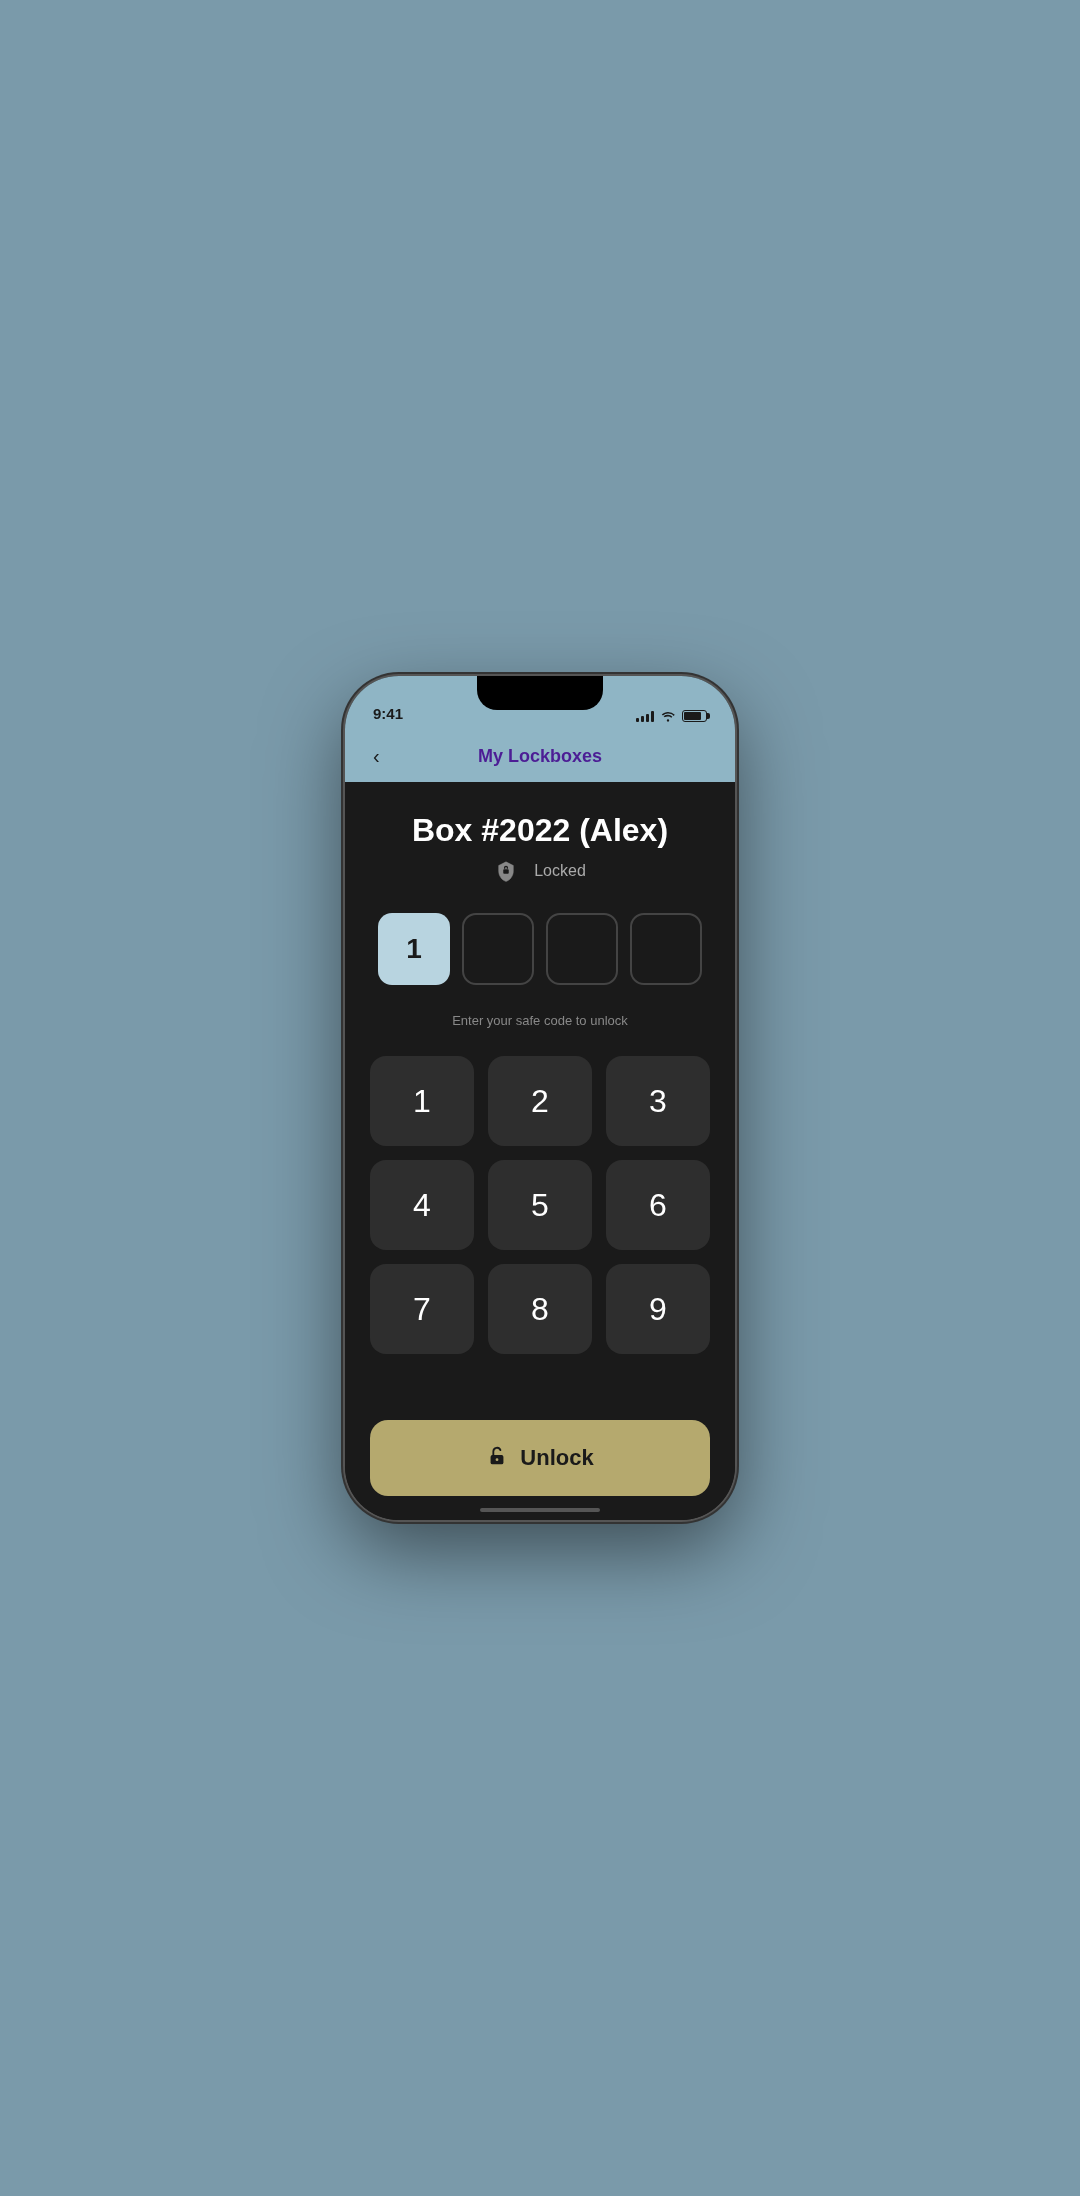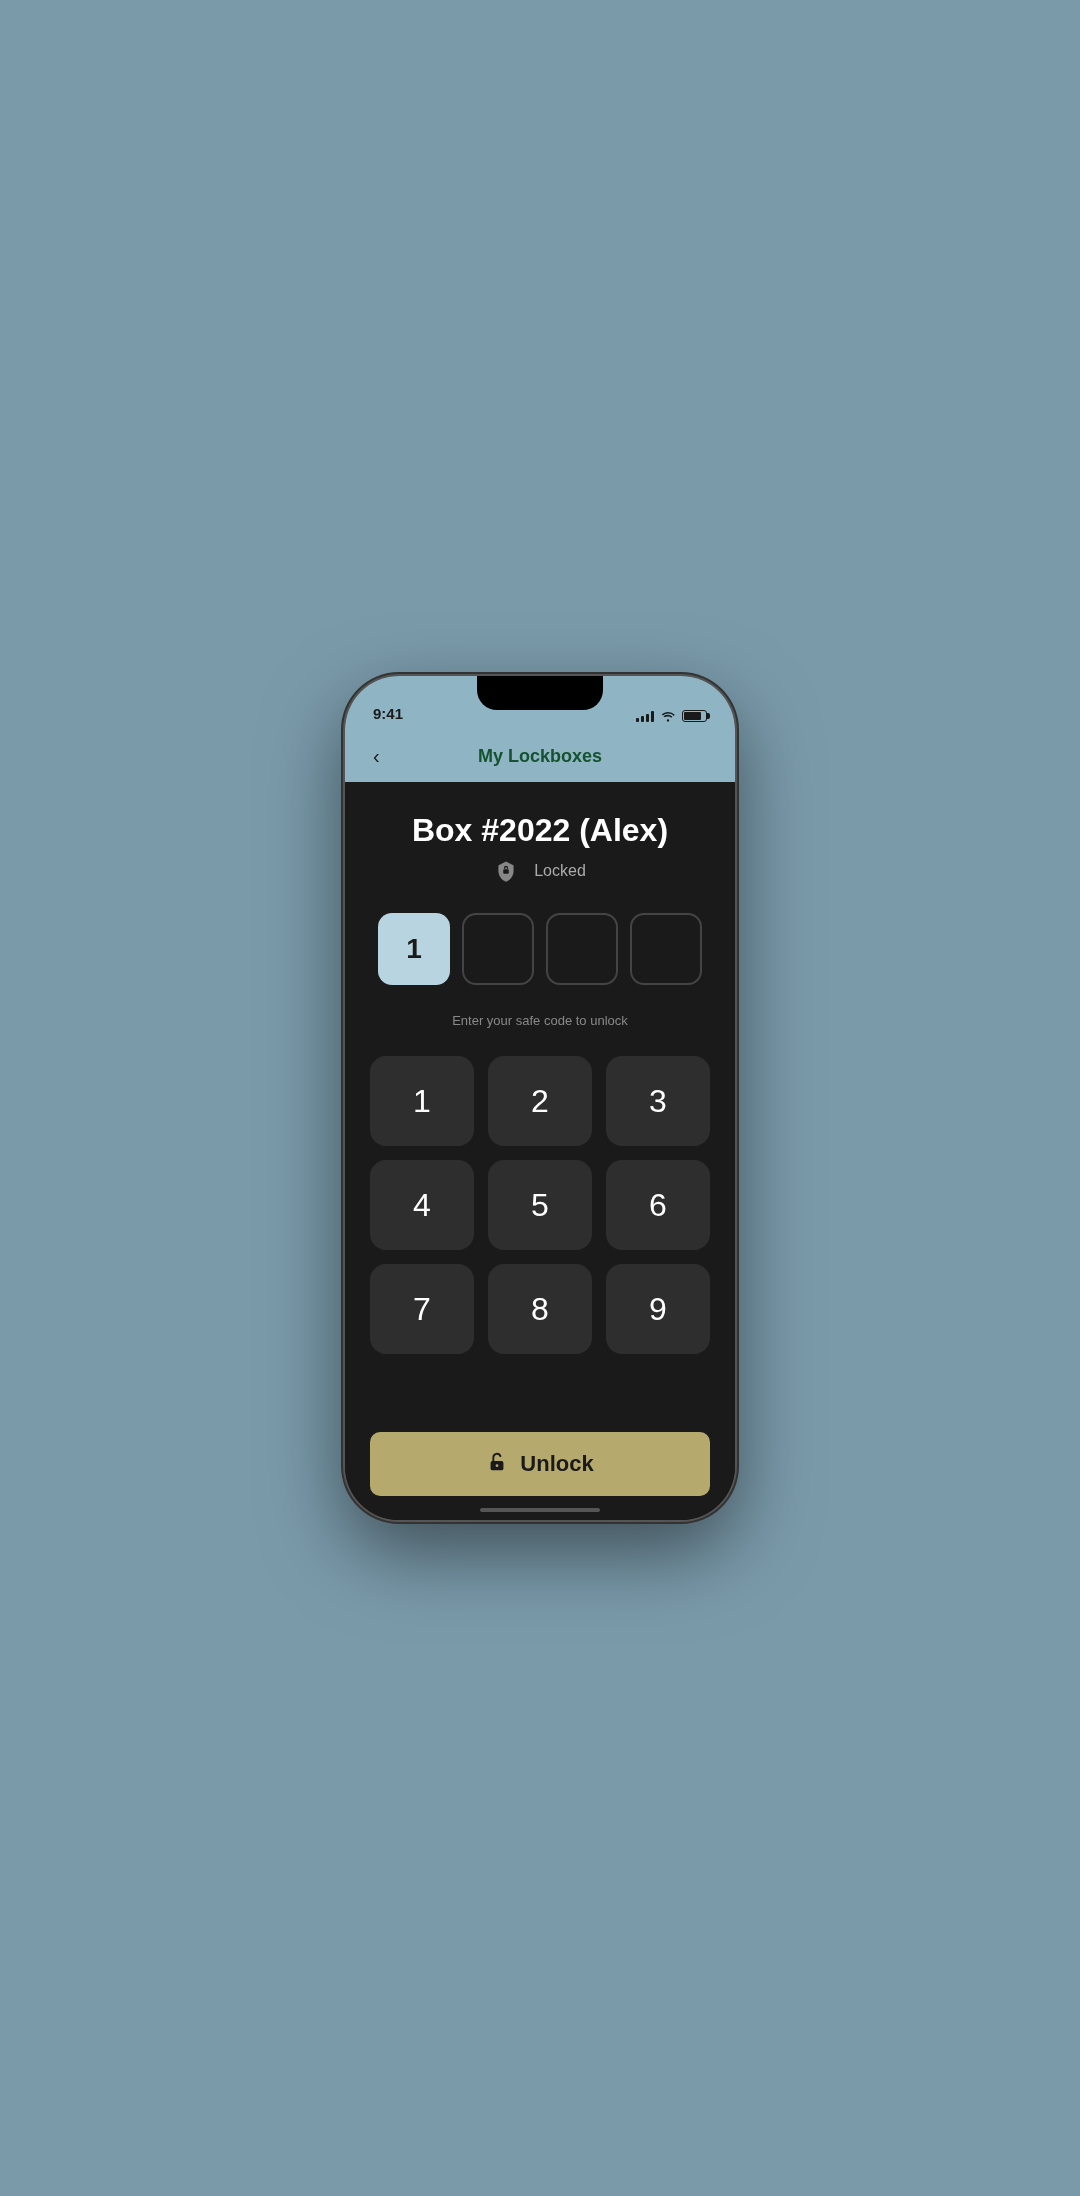--- a/index.html
+++ b/index.html
@@ -127,21 +127,21 @@
       border: none;
       background: none;
     }
 
     .nav-title {
       position: absolute;
       left: 50%;
       transform: translateX(-50%);
       font-size: 18px;
       font-weight: 700;
-      color: #14532d;
+      color: #4c1d95;
     }
 
     
     .main-content {
       background: #1a1a1a;
       flex: 1;
       padding: 30px 24px 24px;
       display: flex;
       flex-direction: column;
       align-items: center;
@@ -248,24 +248,24 @@
       cursor: pointer;
       display: flex;
       align-items: center;
       justify-content: center;
       transition: background 0.1s;
     }
 
     
     .unlock-btn {
       width: 340px;
-      height: 64px;
+      height: 76px;
       background: #b5a96e;
       border: none;
-      border-radius: 10px;
+      border-radius: 18px;
       display: flex;
       align-items: center;
       justify-content: center;
       gap: 12px;
       cursor: pointer;
       margin-top: auto;
     }
 
     .unlock-btn-text {
       font-size: 22px;

